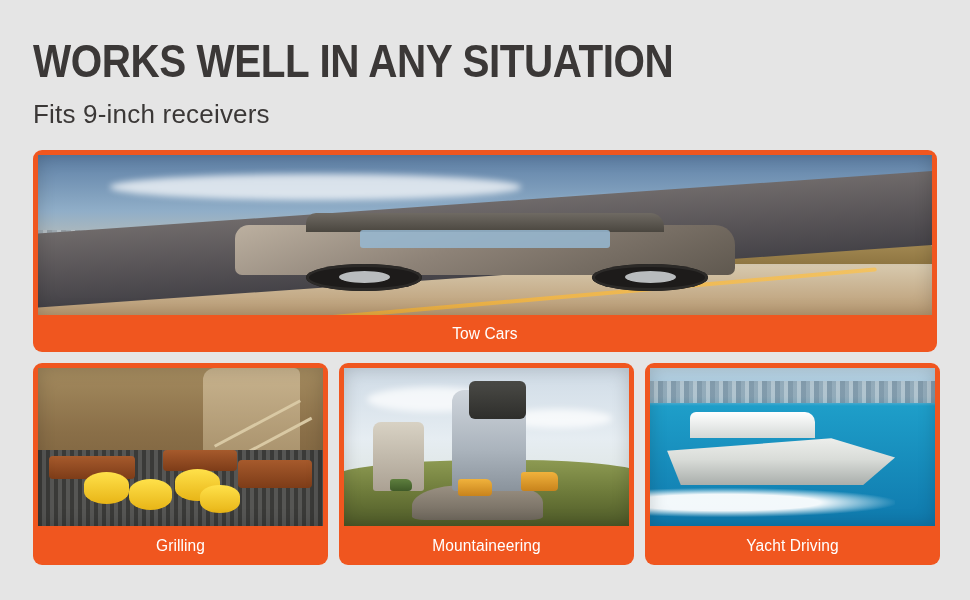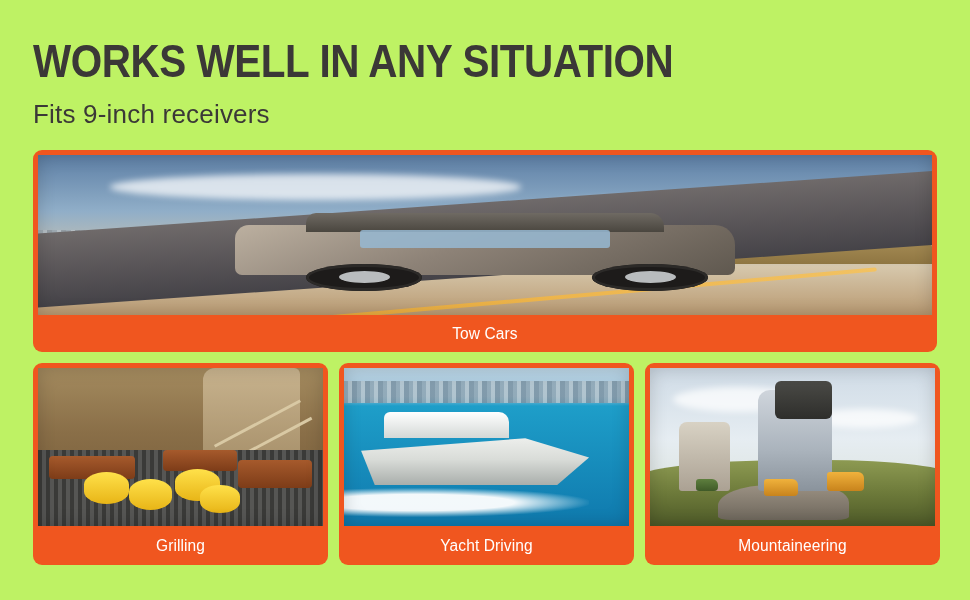--- a/index.html
+++ b/index.html
@@ -5,21 +5,21 @@
   * { box-sizing: border-box; margin: 0; padding: 0; }
   html, body {
     width: 970px; height: 600px;
     background: #ffffff;
     font-family: "Liberation Sans", sans-serif;
     overflow: hidden;
   }
   #page {
     position: relative;
     width: 970px; height: 600px;
-    background: #bef264;
+    background: #e5e5e5;
   }
 
   
   .headline {
     position: absolute;
     left: 33px; top: 36px;
     font-family: "Liberation Sans", sans-serif;
     font-weight: 700;
     font-size: 47px;
     line-height: 50px;
@@ -381,42 +381,42 @@
         <div class="c7-corn" style="left:32%;top:70%;width:15%;height:20%;"></div>
         <div class="c7-corn" style="left:48%;top:64%;width:16%;height:20%;"></div>
         <div class="c7-corn" style="left:57%;top:74%;width:14%;height:18%;"></div>
         <div class="vignette"></div>
       </div>
       <div class="caption">Grilling</div>
     </div>
 
     <div class="card">
       <div class="photo">
-        <div class="layer" style="background:linear-gradient(#bcd6e6 0%,#9fc3da 18%,#1e9ec9 24%,#0f79ad 100%);"></div>
-        <div class="c8-city"></div>
-        <div class="c8-wake"></div>
-        <div class="c8-yacht"></div>
-        <div class="c8-deck"></div>
-        <div class="vignette"></div>
-      </div>
-      <div class="caption">Yacht Driving</div>
-    </div>
-
-    <div class="card">
-      <div class="photo">
         <div class="layer" style="background:linear-gradient(#cfdbe6 0%,#e6edf2 45%,#dfe6e4 70%,#b9c3a8 100%);"></div>
         <div class="layer clouds"></div>
         <div class="c9-hill"></div>
         <div class="c9-rock"></div>
         <div class="c9-hiker2"></div>
         <div class="c9-hiker"></div>
         <div class="c9-pack"></div>
         <div class="c9-boot" style="left:40%;top:70%;width:12%;height:11%;"></div>
         <div class="c9-boot" style="left:62%;top:66%;width:13%;height:12%;"></div>
         <div class="c9-boot" style="left:16%;top:70%;width:8%;height:8%;background:linear-gradient(#5e7f3e,#3f5a28);"></div>
         <div class="vignette"></div>
       </div>
       <div class="caption">Mountaineering</div>
     </div>
 
+    <div class="card">
+      <div class="photo">
+        <div class="layer" style="background:linear-gradient(#bcd6e6 0%,#9fc3da 18%,#1e9ec9 24%,#0f79ad 100%);"></div>
+        <div class="c8-city"></div>
+        <div class="c8-wake"></div>
+        <div class="c8-yacht"></div>
+        <div class="c8-deck"></div>
+        <div class="vignette"></div>
+      </div>
+      <div class="caption">Yacht Driving</div>
+    </div>
+
   </div>
 
 </div>
 
 </body></html>

